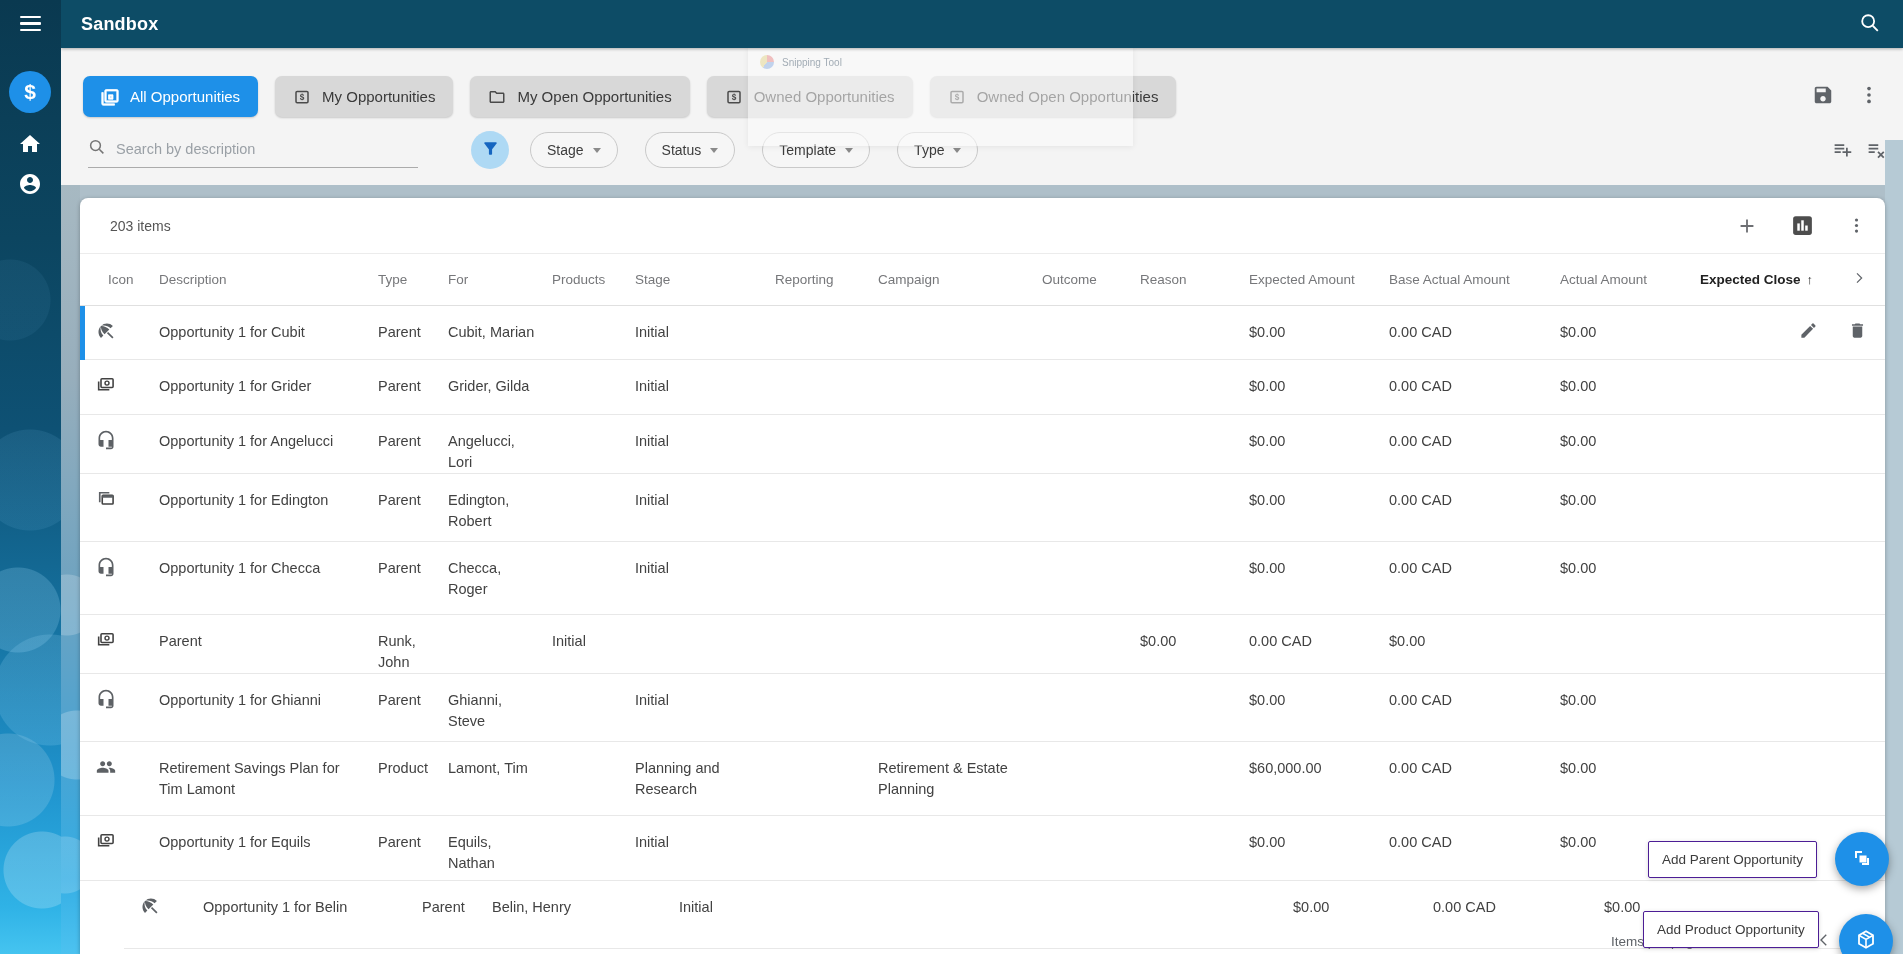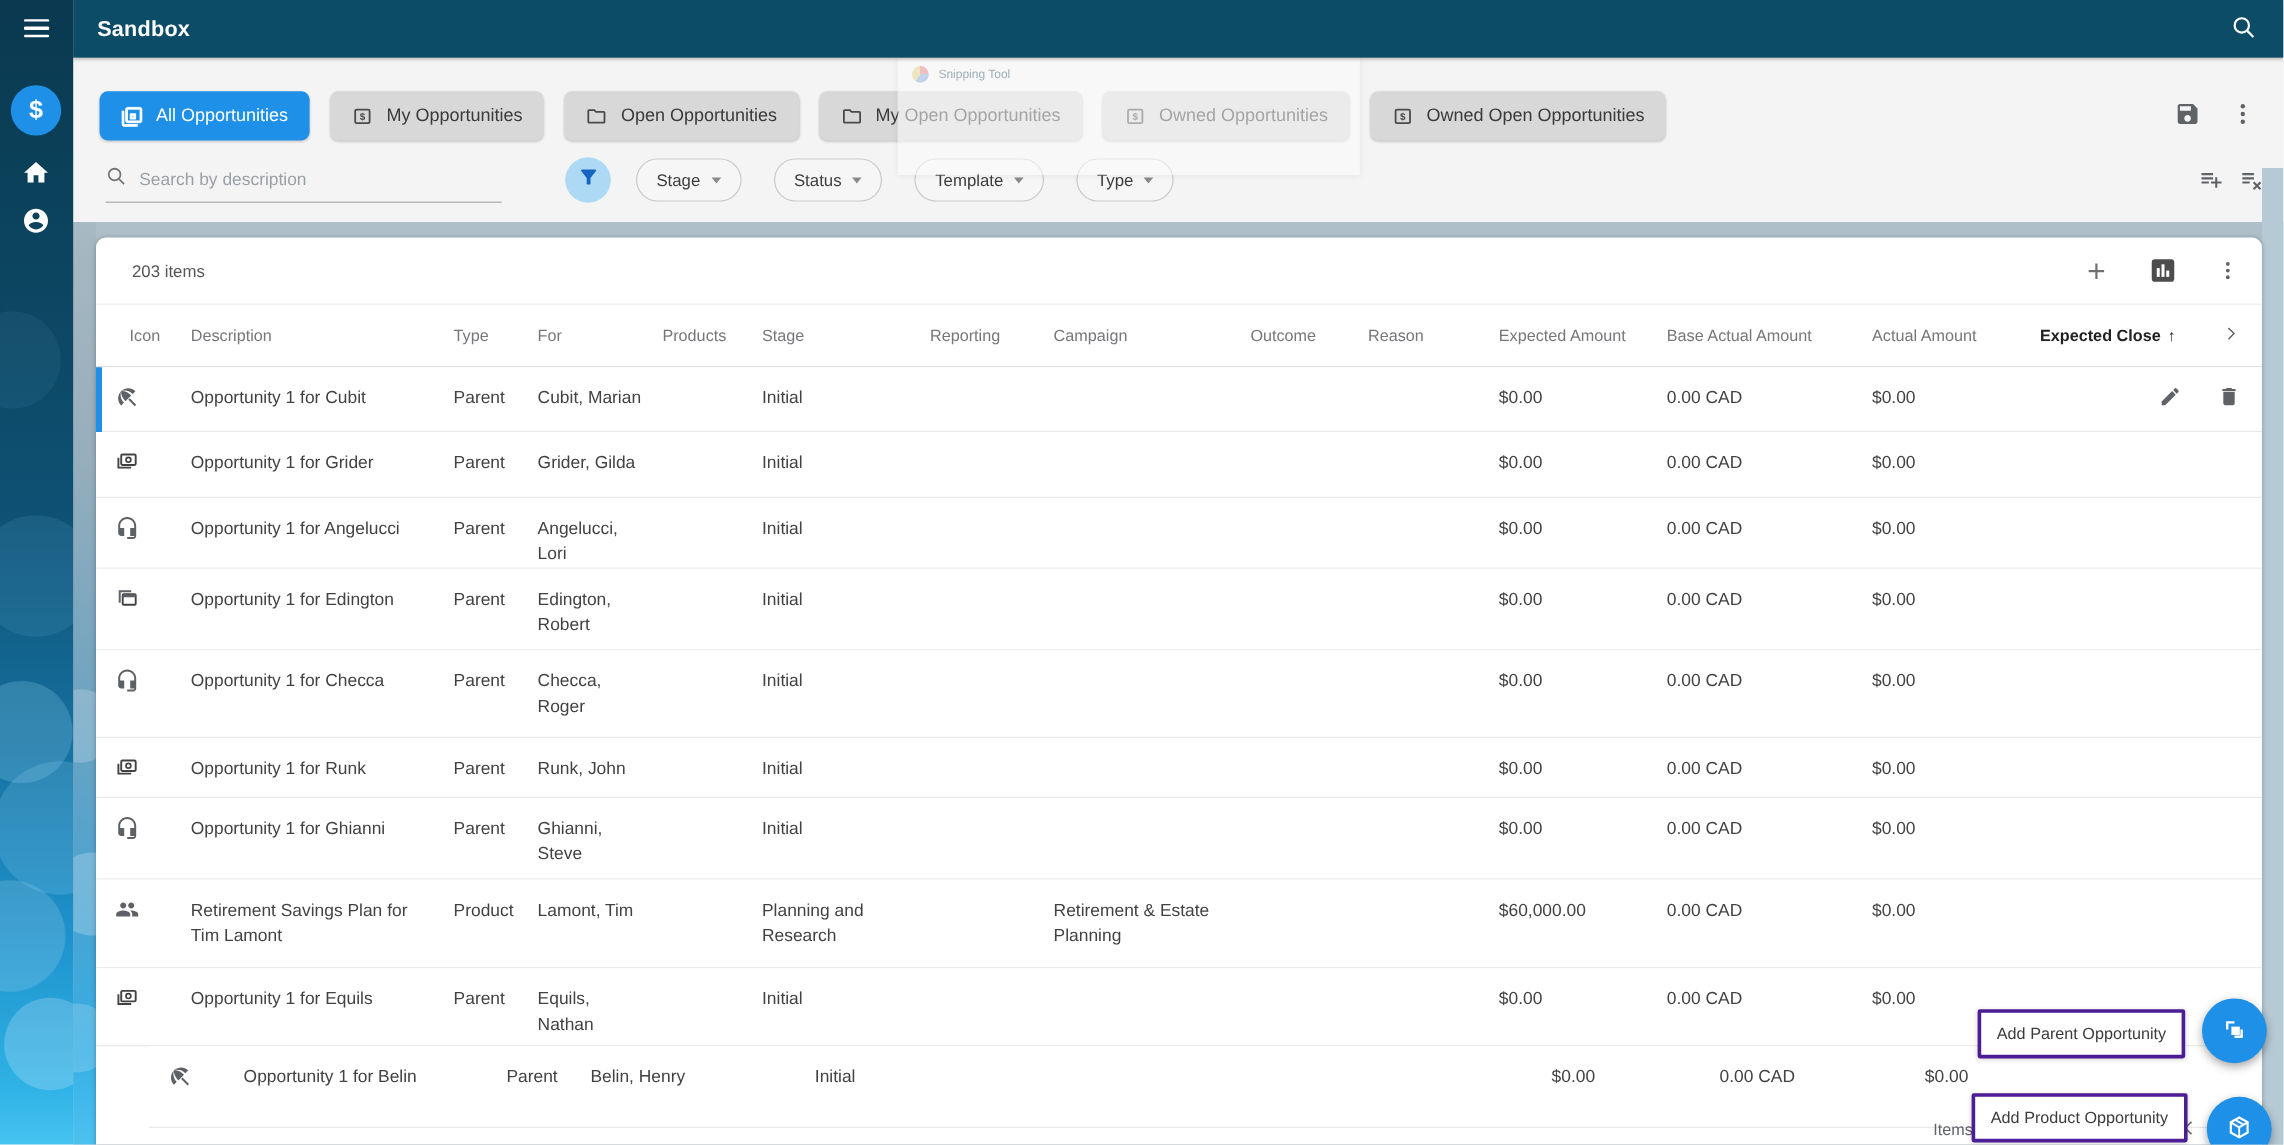--- a/index.html
+++ b/index.html
@@ -113,21 +113,21 @@
     background:conic-gradient(#e05555 0 25%, #5b8dd9 25% 60%, #d9c35b 60% 100%); }
   .ghost-text { font-size:10px; color:rgba(140,152,164,.8); }
 
   
   .fab { position:absolute; width:54px; height:54px; border-radius:50%; background:var(--accent,#1e90e8);
     display:flex; align-items:center; justify-content:center; box-shadow:0 3px 8px rgba(0,0,0,.35);
     cursor:pointer; z-index:40; border:none; }
   .fab svg { width:24px; height:24px; }
   .fab-parent { left:1835px; top:832px; }
   .fab-product { left:1839px; top:914px; }
-  .tooltip { position:absolute; background:#fff; border:3px solid #4c1d95; border-radius:2px;
+  .tooltip { position:absolute; background:#fff; border:1px solid #4c1d95; border-radius:2px;
     box-shadow:0 1px 4px rgba(0,0,0,.15); font-size:13.5px; color:#3c3c3c; padding:10px 13px;
     white-space:nowrap; z-index:45; }
   .tooltip-parent { left:1648px; top:841px; }
   .tooltip-product { left:1643px; top:911px; }
   .pagination { position:absolute; left:1611px; top:934px; display:flex; align-items:center; z-index:35; }
   .pagination-label { font-size:13.5px; color:#5f6368; white-space:nowrap; }
   .page-prev { position:absolute; left:1815px; top:931px; z-index:35; cursor:pointer; }
   .page-prev svg { width:18px; height:18px; stroke:#5f6368; fill:none; }
 </style>
 </head>
@@ -178,28 +178,20 @@
         <span>All Opportunities</span>
       </button>
       <button class="chip">
         <span class="icn">
           <svg viewBox="0 0 24 24">
             <rect x="4" y="4.5" width="16" height="15" rx="1.5" fill="none" stroke-width="2"></rect>
             <text x="12" y="16" font-size="11" font-weight="bold" text-anchor="middle" stroke="none">$</text>
           </svg>
         </span>
         <span>My Opportunities</span>
-      </button>
-      <button class="chip">
-        <span class="icn">
-          <svg viewBox="0 0 24 24">
-            <path stroke="none" d="M20 6h-8l-2-2H4c-1.1 0-2 .9-2 2v12c0 1.1.9 2 2 2h16c1.1 0 2-.9 2-2V8c0-1.1-.9-2-2-2zm0 12H4V6h5.17l2 2H20v10z"></path>
-          </svg>
-        </span>
-        <span>Open Opportunities</span>
       </button>
       <button class="chip">
         <span class="icn">
           <svg viewBox="0 0 24 24">
             <path stroke="none" d="M20 6h-8l-2-2H4c-1.1 0-2 .9-2 2v12c0 1.1.9 2 2 2h16c1.1 0 2-.9 2-2V8c0-1.1-.9-2-2-2zm0 12H4V6h5.17l2 2H20v10z"></path>
           </svg>
         </span>
         <span>My Open Opportunities</span>
       </button>
       <button class="chip">
@@ -432,21 +424,20 @@
           <div class="cell">0.00 CAD</div>
           <div class="cell">$0.00</div>
           <div class="cell"></div>
         </div>
         <div class="tr grid-cols" style="min-height: 50px;">
           <div class="cell cell-icon"><span class="icn"><svg viewBox="0 0 24 24">
                 <rect x="6" y="4.5" width="14.5" height="10.5" rx="1.2" fill="none" stroke="currentColor" stroke-width="1.9"></rect>
                 <circle cx="13.2" cy="9.7" r="2.4" fill="none" stroke="currentColor" stroke-width="1.7"></circle>
                 <path d="M3.2 7.8V17.6H16" fill="none" stroke="currentColor" stroke-width="1.9"></path>
               </svg></span></div>
-          <div class="cell">Opportunity 1 for Runk</div>
           <div class="cell">Parent</div>
           <div class="cell">Runk, John</div>
           <div class="cell"></div>
           <div class="cell">Initial</div>
           <div class="cell"></div>
           <div class="cell"></div>
           <div class="cell"></div>
           <div class="cell"></div>
           <div class="cell">$0.00</div>
           <div class="cell">0.00 CAD</div>

